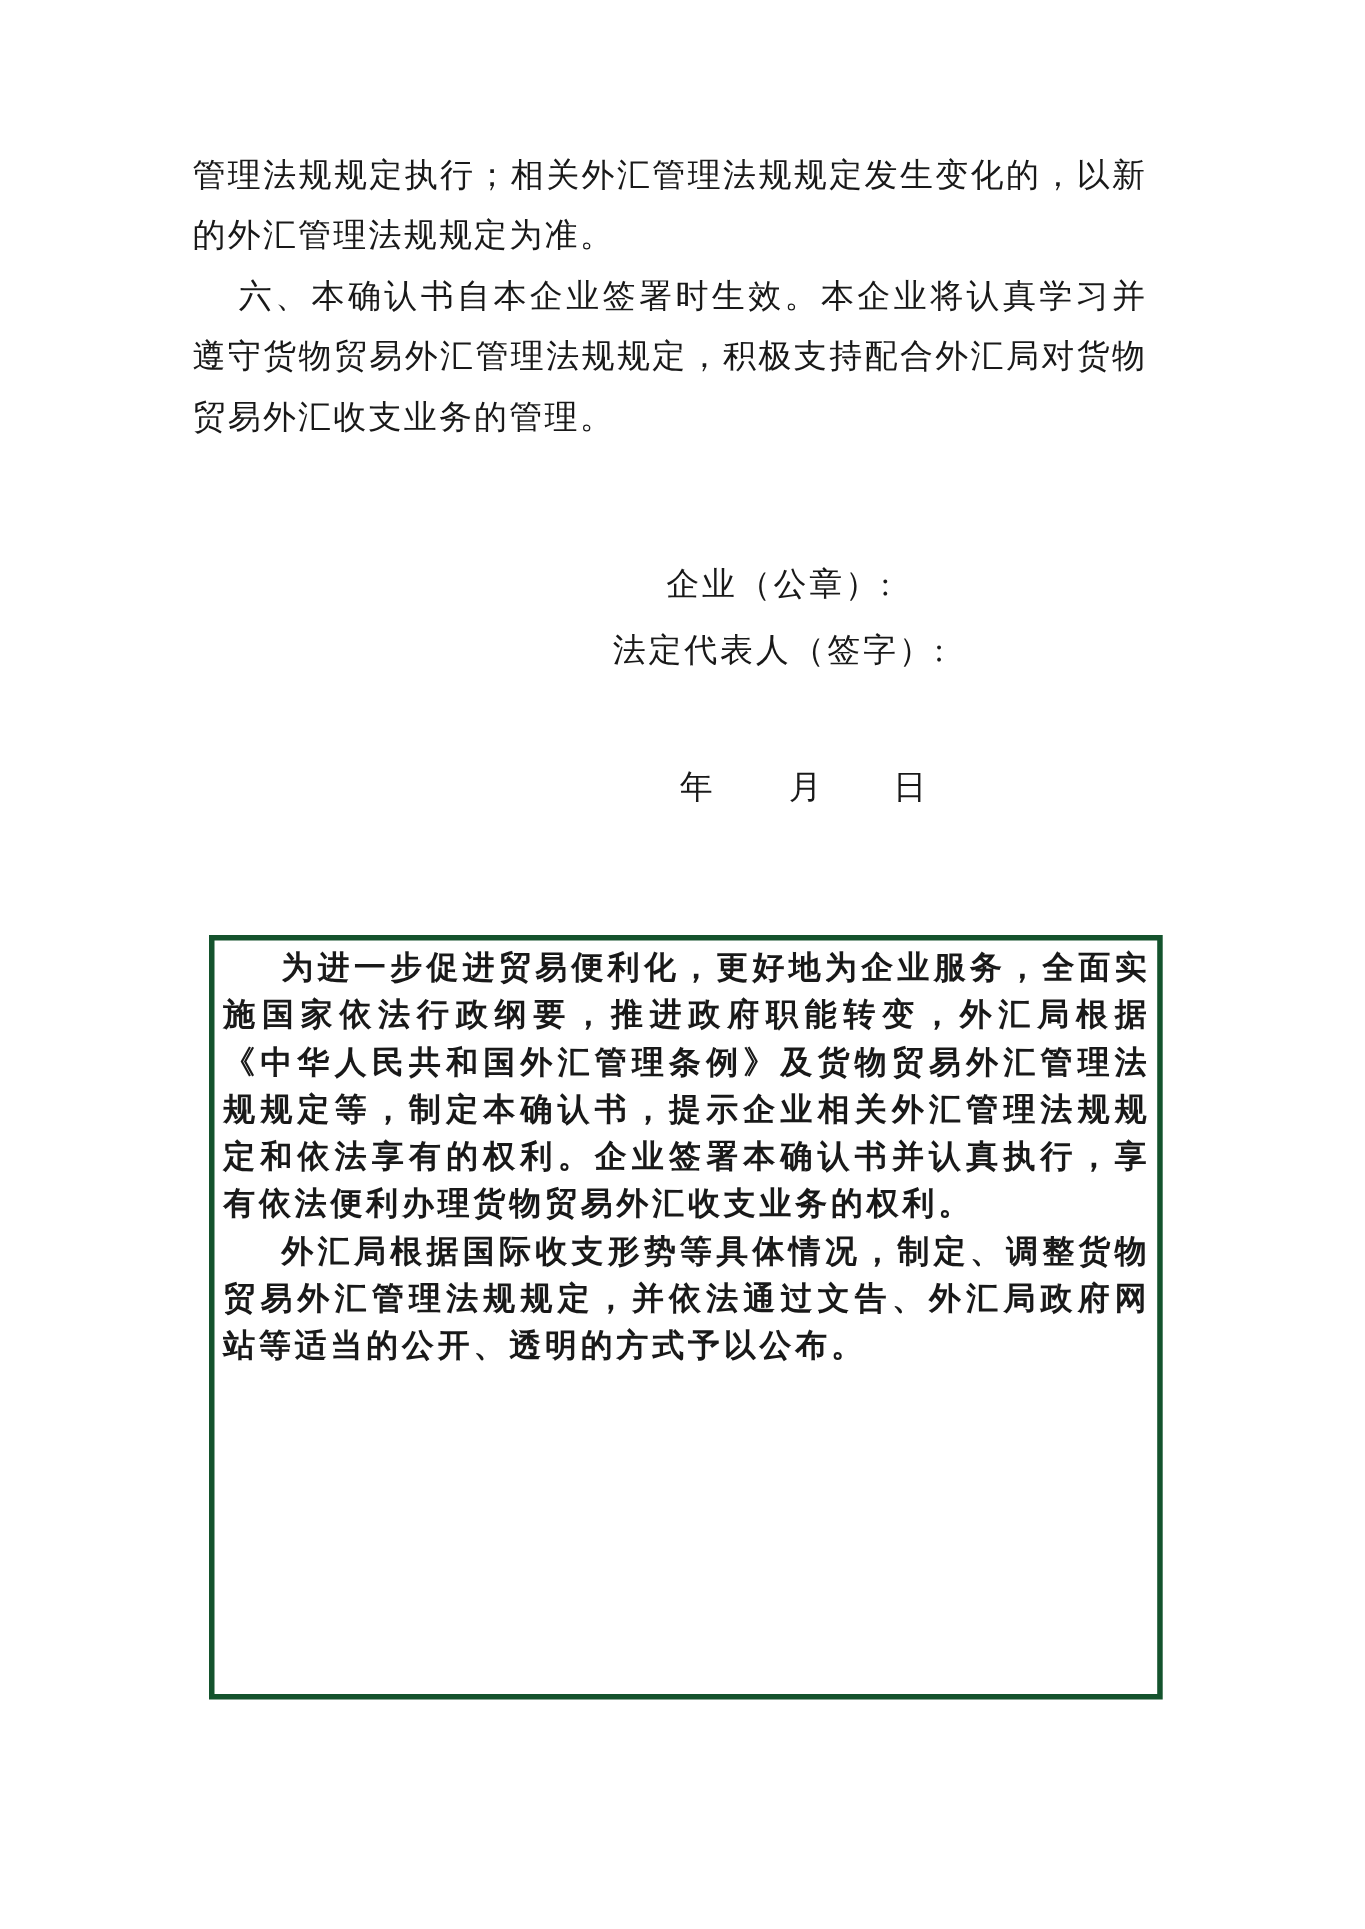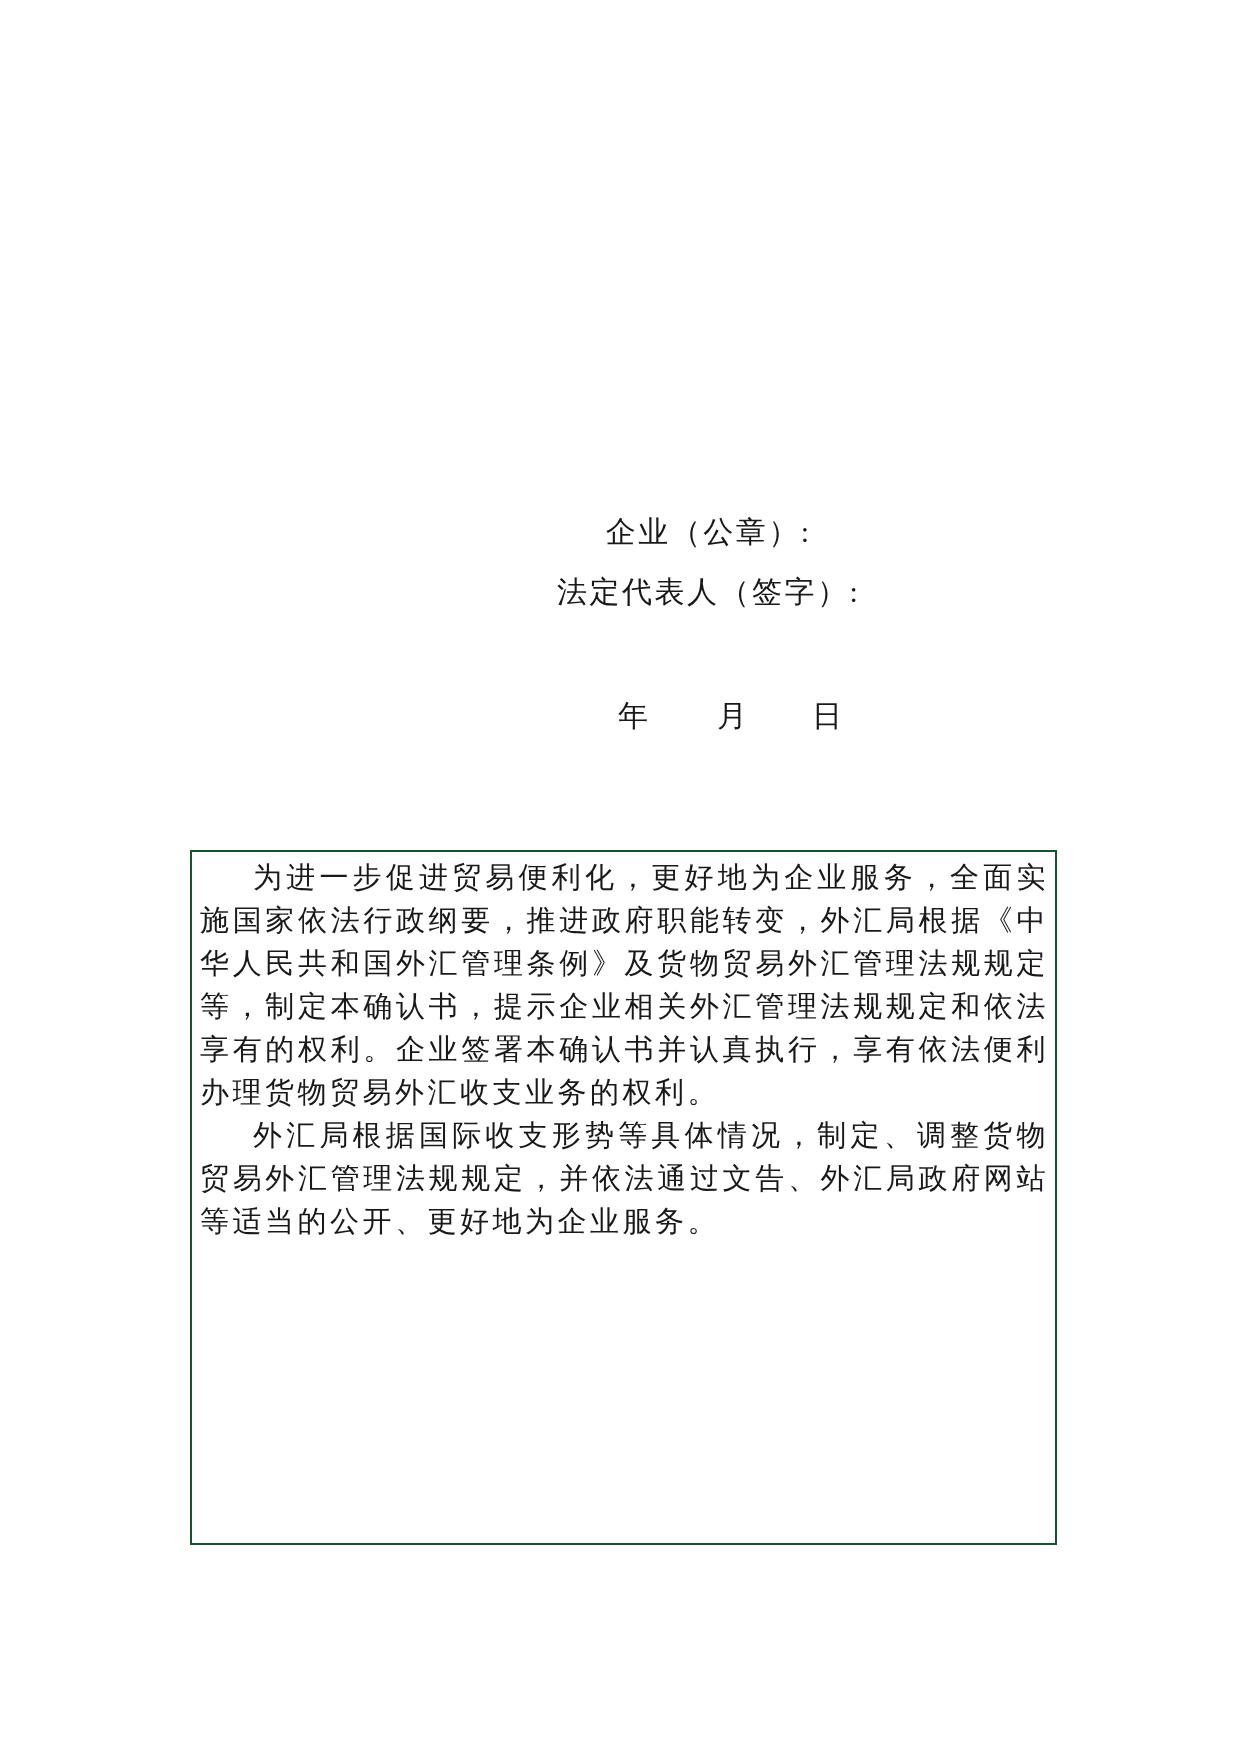--- a/index.html
+++ b/index.html
@@ -47,50 +47,55 @@
   }
   .date-line .gap1 { margin-right: 69px; }
   .date-line .gap2 { margin-right: 65px; }
 
   
   .notice-box {
     position: absolute;
     left: 190px; top: 850px;
     width: 867px; height: 695px;
     box-sizing: border-box;
-    border: 2px solid #14532d;
+    border: 5px solid #14532d;
     padding: 4px 6px 0 8px;
     overflow: hidden;
     background: #ffffff;
+    font-weight: bold;
   }
   .box-p {
     margin: 0;
     font-size: 29px;
     line-height: 43px;
     letter-spacing: 3.5px;
     text-align: justify;
     text-indent: 53px;
     color: #191919;
   }
 </style>
 </head>
 <body>
 
 <div class="page">
 
+  <div class="content">
+    <p class="body-p">管理法规规定执行；相关外汇管理法规规定发生变化的，以新的外汇管理法规规定为准。</p>
+    <p class="body-p indent">六、本确认书自本企业签署时生效。本企业将认真学习并遵守货物贸易外汇管理法规规定，积极支持配合外汇局对货物贸易外汇收支业务的管理。</p>
+  </div>
 
   <div class="sig-block">
     <div>企业（公章）:</div>
     <div>法定代表人（签字）:</div>
   </div>
 
   <div class="date-line">
     <span class="gap1">年</span>
     <span class="gap2">月</span>
     <span>日</span>
   </div>
 
   <div class="notice-box">
     <p class="box-p">为进一步促进贸易便利化，更好地为企业服务，全面实施国家依法行政纲要，推进政府职能转变，外汇局根据《中华人民共和国外汇管理条例》及货物贸易外汇管理法规规定等，制定本确认书，提示企业相关外汇管理法规规定和依法享有的权利。企业签署本确认书并认真执行，享有依法便利办理货物贸易外汇收支业务的权利。</p>
-    <p class="box-p">外汇局根据国际收支形势等具体情况，制定、调整货物贸易外汇管理法规规定，并依法通过文告、外汇局政府网站等适当的公开、更好地为企业服务。</p>
+    <p class="box-p">外汇局根据国际收支形势等具体情况，制定、调整货物贸易外汇管理法规规定，并依法通过文告、外汇局政府网站等适当的公开、透明的方式予以公布。</p>
   </div>
 
 </div>
 
 </body></html>

